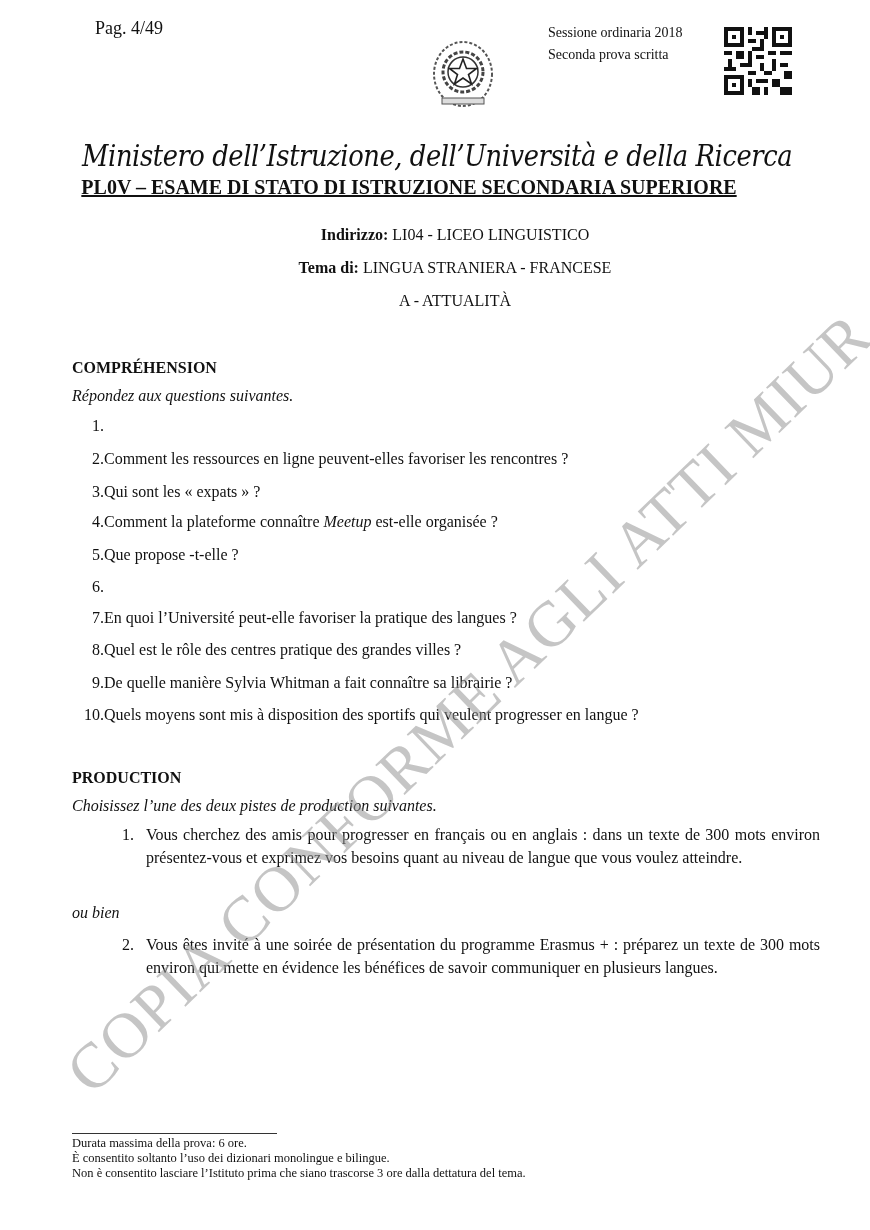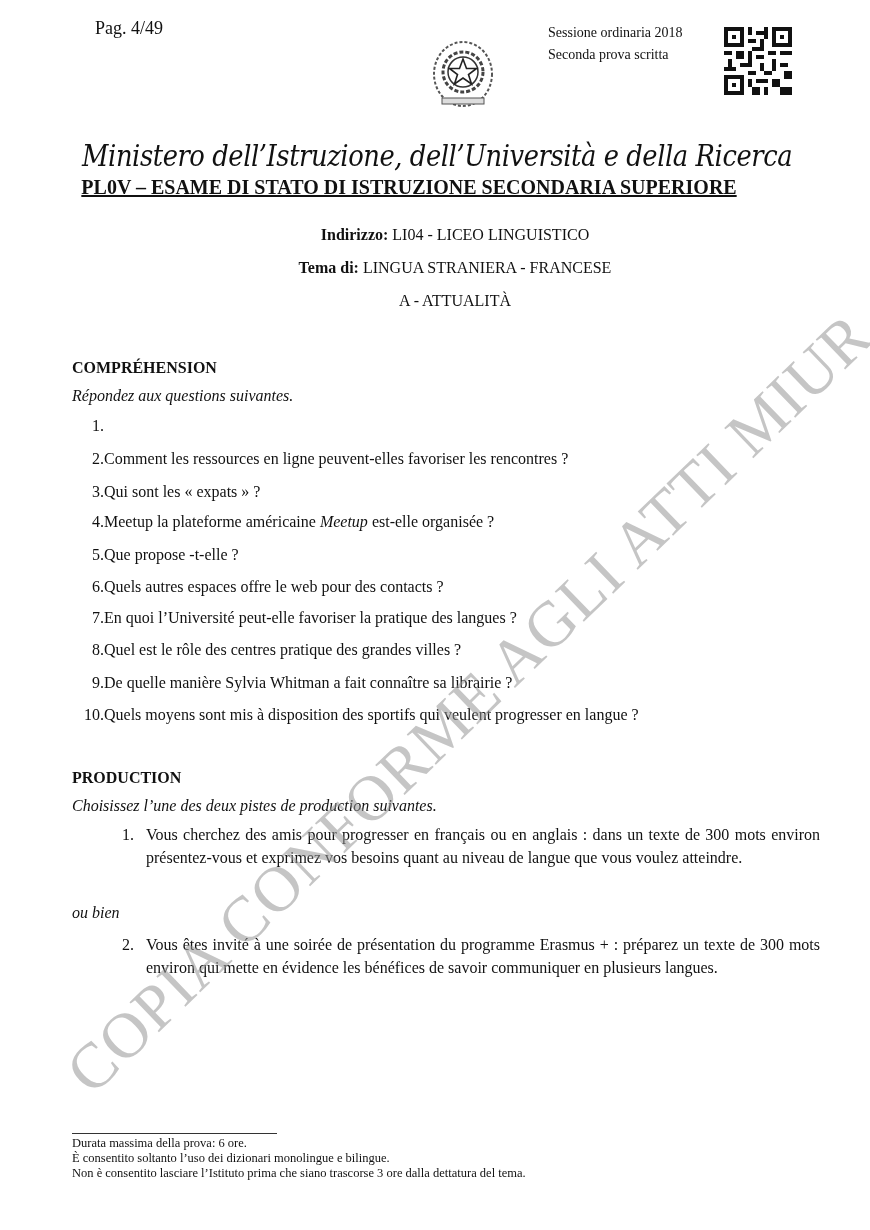--- a/index.html
+++ b/index.html
@@ -105,23 +105,23 @@
   <b>Tema di:</b><span> LINGUA STRANIERA - FRANCESE</span>
 </div>
 <div class="abs info" style="top:292px;">A - ATTUALITÀ</div>
 
 <div class="abs sec-title" style="top:359px;">COMPRÉHENSION</div>
 <div class="abs sec-instr" style="top:387px;">Répondez aux questions suivantes.</div>
 
 <div class="abs q" style="top:417px;"><span class="n">1.</span></div>
 <div class="abs q" style="top:450px;"><span class="n">2.</span><span class="t">Comment les ressources en ligne peuvent-elles favoriser les rencontres ?</span></div>
 <div class="abs q" style="top:483px;"><span class="n">3.</span><span class="t">Qui sont les « expats » ?</span></div>
-<div class="abs q" style="top:513px;"><span class="n">4.</span><span class="t"><span>Meetup la plateforme américaine </span><i>Meetup</i><span> est-elle organisée ?</span></span></div>
+<div class="abs q" style="top:513px;"><span class="n">4.</span><span class="t"><span>Comment la plateforme connaître </span><i>Meetup</i><span> est-elle organisée ?</span></span></div>
 <div class="abs q" style="top:546px;"><span class="n">5.</span><span class="t">Que propose -t-elle ?</span></div>
-<div class="abs q" style="top:578px;"><span class="n">6.</span><span class="t">Quels autres espaces offre le web pour des contacts ?</span></div>
+<div class="abs q" style="top:578px;"><span class="n">6.</span></div>
 <div class="abs q" style="top:609px;"><span class="n">7.</span><span class="t">En quoi l’Université peut-elle favoriser la pratique des langues ?</span></div>
 <div class="abs q" style="top:641px;"><span class="n">8.</span><span class="t">Quel est le rôle des centres pratique des grandes villes ?</span></div>
 <div class="abs q" style="top:674px;"><span class="n">9.</span><span class="t">De quelle manière Sylvia Whitman a fait connaître sa librairie ?</span></div>
 <div class="abs q" style="top:706px;"><span class="n">10.</span><span class="t">Quels moyens sont mis à disposition des sportifs qui veulent progresser en langue ?</span></div>
 
 <div class="abs sec-title" style="top:769px;">PRODUCTION</div>
 <div class="abs sec-instr" style="top:797px;">Choisissez l’une des deux pistes de production suivantes.</div>
 
 <div class="abs p-item" style="top:823px;">
   <span class="n">1.</span>

